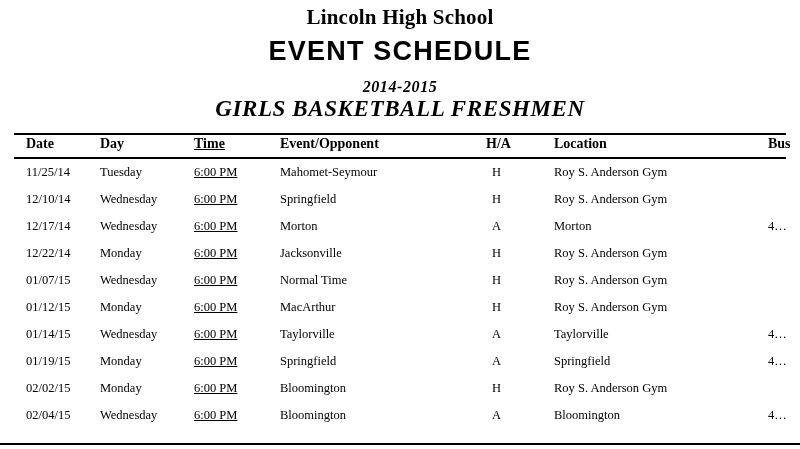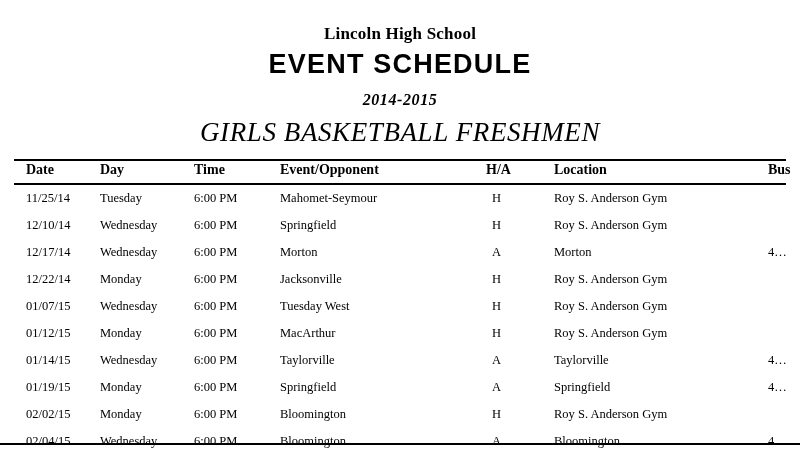--- a/index.html
+++ b/index.html
@@ -20,49 +20,48 @@
     height: 449px;
     box-sizing: border-box;
     padding: 0 14px;
   }
   .header {
     text-align: center;
     padding-top: 6px;
   }
   .school-name {
     font-family: "Liberation Serif", serif;
-    font-size: 17px;
+    font-size: 21px;
     font-weight: bold;
     letter-spacing: 0.2px;
     line-height: 1.12;
-    margin-top: 18px;
   }
   .doc-title {
     font-family: Liberation Sans, sans-serif;
     font-size: 27px;
     font-weight: bold;
     letter-spacing: 1.2px;
     line-height: 1.15;
     margin-top: 6px;
   }
   .season {
     font-family: "Liberation Serif", serif;
     font-size: 16px;
     font-weight: bold;
     font-style: italic;
     letter-spacing: 0.6px;
     margin-top: 11px;
   }
   .team {
     font-family: "Liberation Serif", serif;
-    font-size: 27px;
-    font-weight: normal;
+    font-size: 23px;
+    font-weight: bold;
     font-style: italic;
     letter-spacing: 0.6px;
-    margin-top: 8px;
+    margin-top: 0;
   }
 
   table.schedule {
     width: 100%;
     border-collapse: collapse;
     margin-top: 11px;
     table-layout: fixed;
   }
   table.schedule thead th {
     font-family: "Liberation Serif", serif;
@@ -80,21 +79,21 @@
     font-size: 12.5px;
     padding: 6px 0 6px 0;
     vertical-align: top;
     white-space: nowrap;
     overflow: hidden;
     text-overflow: ellipsis;
   }
   
   .col-date    { width: 64px;  padding-left: 12px !important; }
   .col-day     { width: 88px;  padding-left: 10px !important; }
-  .col-time    { width: 72px;  padding-left: 6px  !important; }
+  .col-time    { width: 72px;  padding-left: 6px  !important; text-decoration: underline; }
   .col-event   { width: 196px; padding-left: 14px !important; }
   .col-ha      { width: 52px;  padding-left: 10px !important; }
   .col-loc     { width: 176px; padding-left: 16px !important; }
   .col-bus     { width: auto;  padding-left: 38px !important; }
 
   th.col-date  { padding-left: 12px !important; }
   th.col-day   { padding-left: 10px !important; }
   th.col-time  { padding-left: 6px  !important; }
   th.col-event { padding-left: 14px !important; }
   th.col-ha    { padding-left: 10px !important; }
@@ -170,21 +169,21 @@
           <td class="col-time">6:00 PM</td>
           <td class="col-event">Jacksonville</td>
           <td class="col-ha">H</td>
           <td class="col-loc">Roy S. Anderson Gym</td>
           <td class="col-bus"></td>
         </tr>
         <tr>
           <td class="col-date">01/07/15</td>
           <td class="col-day">Wednesday</td>
           <td class="col-time">6:00 PM</td>
-          <td class="col-event">Tuesday West</td>
+          <td class="col-event">Normal Time</td>
           <td class="col-ha">H</td>
           <td class="col-loc">Roy S. Anderson Gym</td>
           <td class="col-bus"></td>
         </tr>
         <tr>
           <td class="col-date">01/12/15</td>
           <td class="col-day">Monday</td>
           <td class="col-time">6:00 PM</td>
           <td class="col-event">MacArthur</td>
           <td class="col-ha">H</td>

